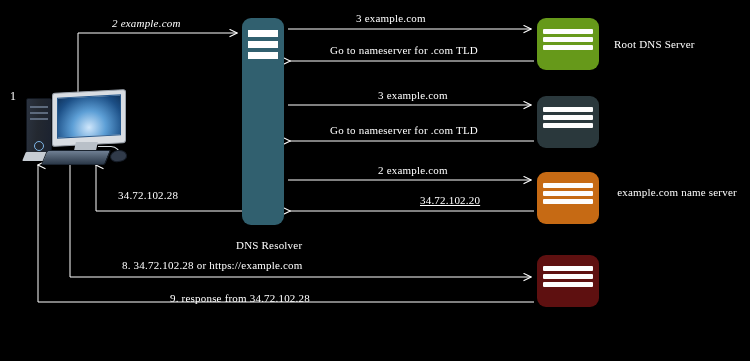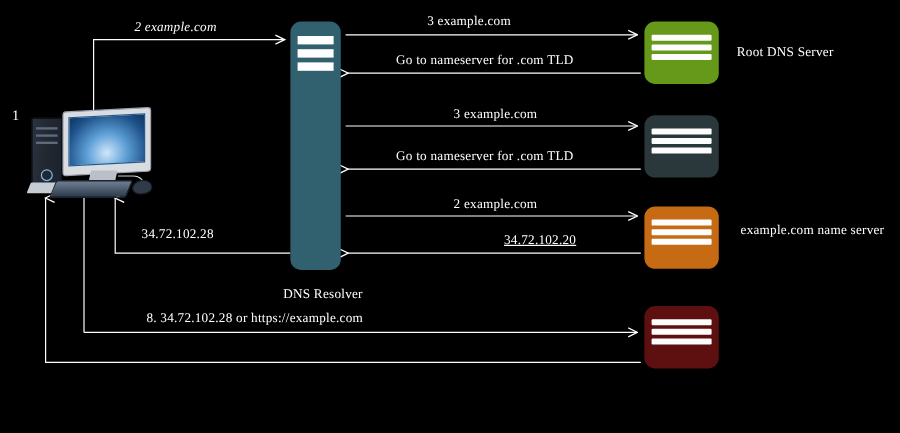--- a/index.html
+++ b/index.html
@@ -213,14 +213,15 @@
   <div class="lbl" style="left:330px;top:124px;">Go to nameserver for .com TLD</div>
 
   <div class="lbl" style="left:378px;top:164px;">2 example.com</div>
 
   <div class="lbl" style="left:420px;top:194px;text-decoration:underline;">34.72.102.20</div>
 
   <div class="lbl" style="left:118px;top:189px;">34.72.102.28</div>
 
   <div class="lbl" style="left:122px;top:259px;">8. 34.72.102.28 or https://example.com</div>
 
+  <div class="lbl" style="left:170px;top:292px;">9. response from 34.72.102.28</div>
 
 </div>
 
 </body></html>

